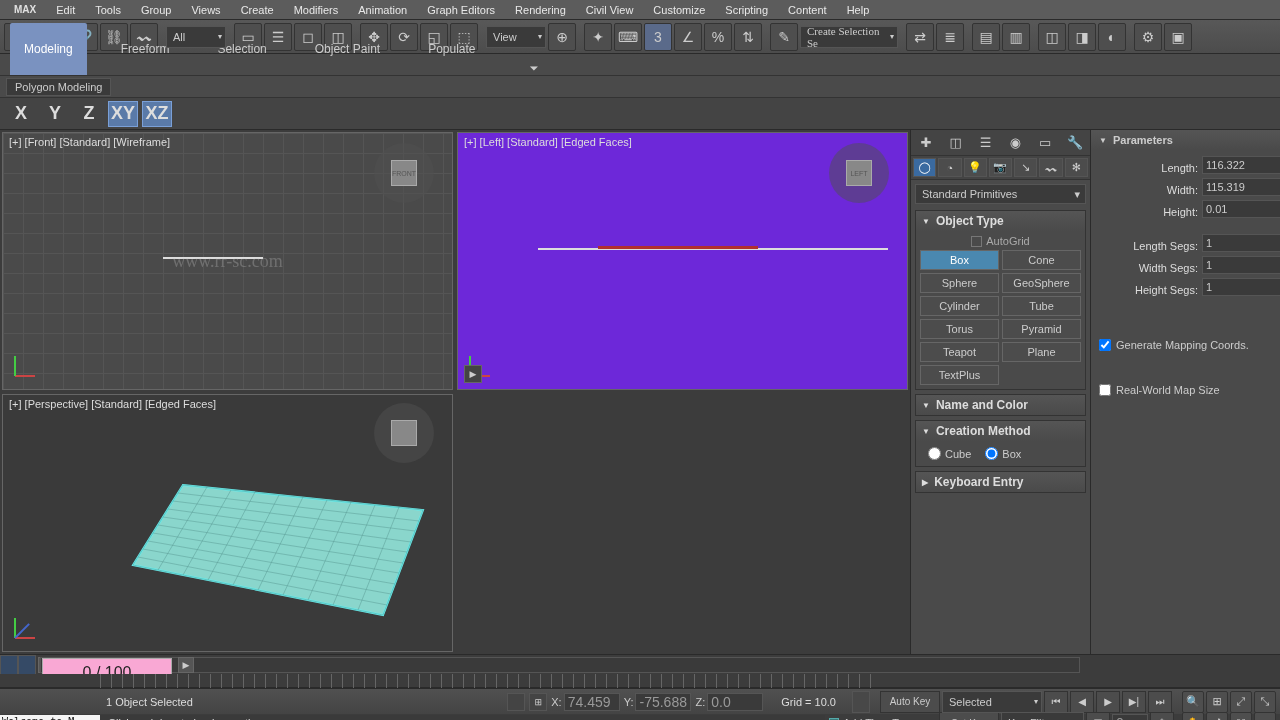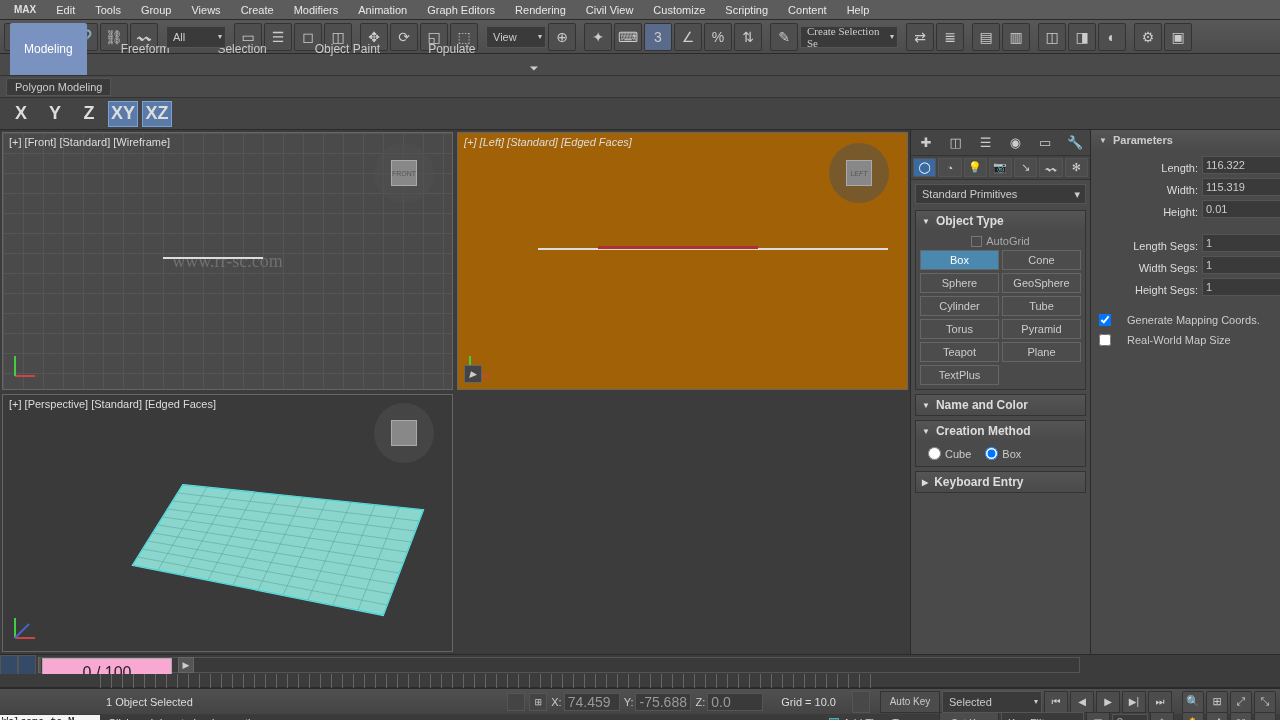--- a/index.html
+++ b/index.html
@@ -75,21 +75,21 @@
 
 
 .param-panel { width: 190px; background:#4a4a4a; border-left:1px solid #2a2a2a; overflow-y:auto;}
 .param-header { background:linear-gradient(#555,#4a4a4a); padding:4px 8px; font-weight:bold; display:flex; align-items:center; gap:6px;}
 .param-header .tri{font-size:8px;}
 .param-body { padding:6px 8px; display:flex; flex-direction:column; gap:4px;}
 .param-row { display:flex; align-items:flex-end; gap:4px;}
 .param-row .lbl { flex:1; text-align:right; color:#ddd;}
 .spinner { display:flex; width:70px;}
 .spinner-input { flex:1; background:#3a3a3a; border:1px solid #555; color:#ccc; height:18px; padding:0 3px; font-size:11px; text-align:left;}
-.chk-row { display:flex; align-items:center; gap:16px; padding:2px 0;}
+.chk-row { display:flex; align-items:center; gap:5px; padding:2px 0;margin-top:25px;}
 .chk-row input[type=checkbox]{ width:12px;height:12px;}
 
 
 .time-slider { height: 20px; background:#3c3c3c; display:flex; align-items:center; position:relative; border-top:1px solid #2a2a2a;}
 .slider-strip { position:absolute; left:40px; right:200px; height:16px; background:#3a3a3a; border:1px solid #555;}
 .slider-thumb { position:absolute; left:42px; width:130px; height:30px; top:3px; background:#f9a8d4; border:1px solid #aaa; display:flex;align-items:center;justify-content:center; font-size:16px; color:#222;}
 .slider-arrow { position:absolute; width:16px;height:16px; background:#555; border:1px solid #666; display:flex;align-items:center;justify-content:center; font-size:9px;}
 .tick-row { height:14px; background:#3c3c3c; position:relative; border-bottom:1px solid #2a2a2a;}
 .ticks { position:absolute; left:100px; right:400px; top:0; height:14px; background-image:linear-gradient(90deg,#666 1px,transparent 1px); background-size:11px 14px;}
 
@@ -220,21 +220,21 @@
           <div class="vp-cube-inner">FRONT</div>
         </div>
       <div style="position:absolute; left:160px; top:124px; width:100px; height:2px; background:#ddd;"></div>
       <span class="watermark">www.rr-sc.com</span>
       <div class="axis-gizmo">
           <div class="ax axx"></div>
           <div class="ax axy"></div>
         </div>
     </div>
 
-    <div class="viewport" style="background:#a16207;font-style:italic;">
+    <div class="viewport" style="background:#6d28d9;">
       <span class="vp-label">[+] [Left] [Standard] [Edged Faces]</span>
       <div class="vp-cube" style="border:none;">
           <div class="vp-cube-inner">LEFT</div>
         </div>
       <div style="position:absolute; left:80px; top:115px; width:350px; height:2px; background:#ddd;"></div>
       <div style="position:absolute; left:140px; top:113px; width:160px; height:3px; background:#b03030;"></div>
       <div class="axis-gizmo">
           <div class="ax axx"></div>
           <div class="ax axy"></div>
         </div>

